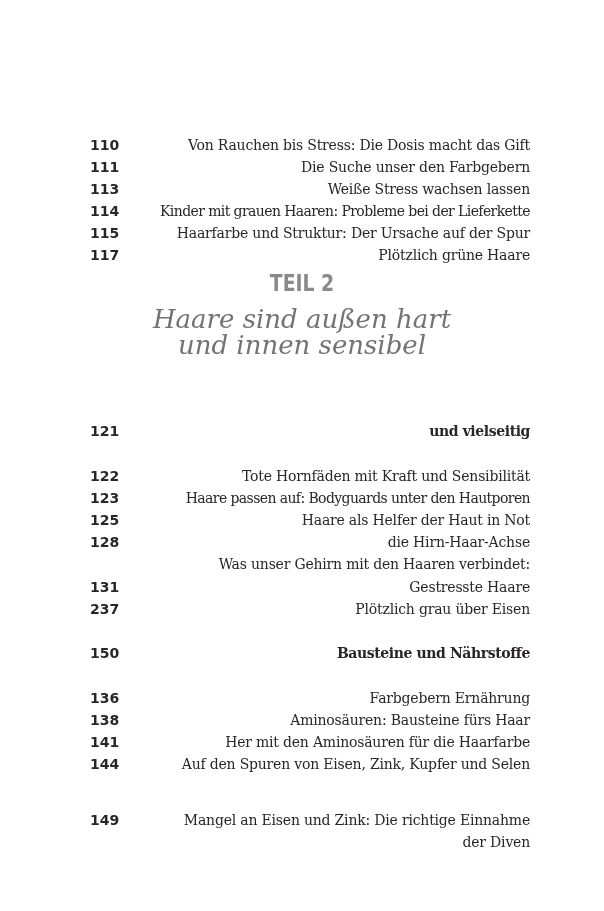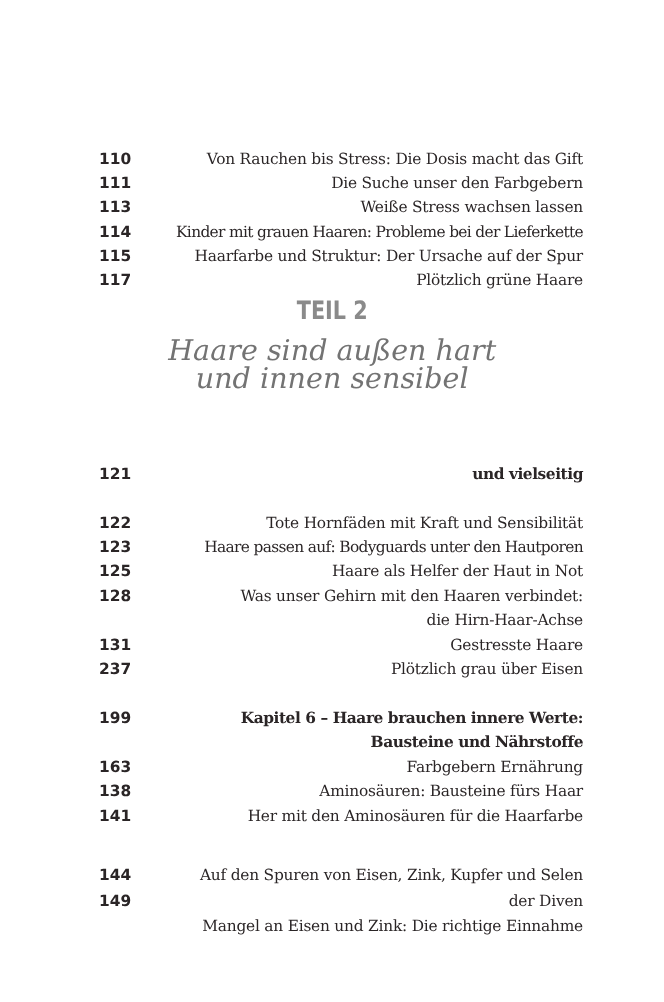--- a/index.html
+++ b/index.html
@@ -99,67 +99,66 @@
 </div>
 <div class="entry" style="top:464px">
   <span class="num">125</span>
   <span class="title">
       <span class="l">Haare als Helfer der Haut in Not</span>
     </span>
 </div>
 <div class="entry" style="top:486px">
   <span class="num">128</span>
   <span class="title">
+    <span class="l">die Hirn-Haar-Achse</span>
     <span class="l">Was unser Gehirn mit den Haaren verbindet:</span>
-    <span class="l">die Hirn-Haar-Achse</span>
   </span>
 </div>
 <div class="entry" style="top:531px">
   <span class="num">131</span>
   <span class="title">
       <span class="l">Gestresste Haare</span>
     </span>
 </div>
 <div class="entry" style="top:553px">
   <span class="num">237</span>
   <span class="title">
       <span class="l">Plötzlich grau über Eisen</span>
     </span>
 </div>
 
 <div class="entry chapter" style="top:597px">
-  <span class="num">199</span>
+  <span class="num">150</span>
   <span class="title">
-    <span class="l">Kapitel 6 – Haare brauchen innere Werte:</span>
     <span class="l">Bausteine und Nährstoffe</span>
   </span>
 </div>
 <div class="entry" style="top:642px">
-  <span class="num">163</span>
+  <span class="num">136</span>
   <span class="title">
       <span class="l">Farbgebern Ernährung</span>
     </span>
 </div>
 <div class="entry" style="top:664px">
   <span class="num">138</span>
   <span class="title">
       <span class="l">Aminosäuren: Bausteine fürs Haar</span>
     </span>
 </div>
 <div class="entry" style="top:686px">
   <span class="num">141</span>
   <span class="title">
       <span class="l">Her mit den Aminosäuren für die Haarfarbe</span>
     </span>
 </div>
-<div class="entry" style="top:740px">
+<div class="entry" style="top:708px">
   <span class="num">144</span>
   <span class="title">
       <span class="l">Auf den Spuren von Eisen, Zink, Kupfer und Selen</span>
     </span>
 </div>
 <div class="entry" style="top:764px">
   <span class="num">149</span>
   <span class="title">
+    <span class="l">Mangel an Eisen und Zink: Die richtige Einnahme</span>
     <span class="l">der Diven</span>
-    <span class="l">Mangel an Eisen und Zink: Die richtige Einnahme</span>
   </span>
 </div>
 
 </body></html>

